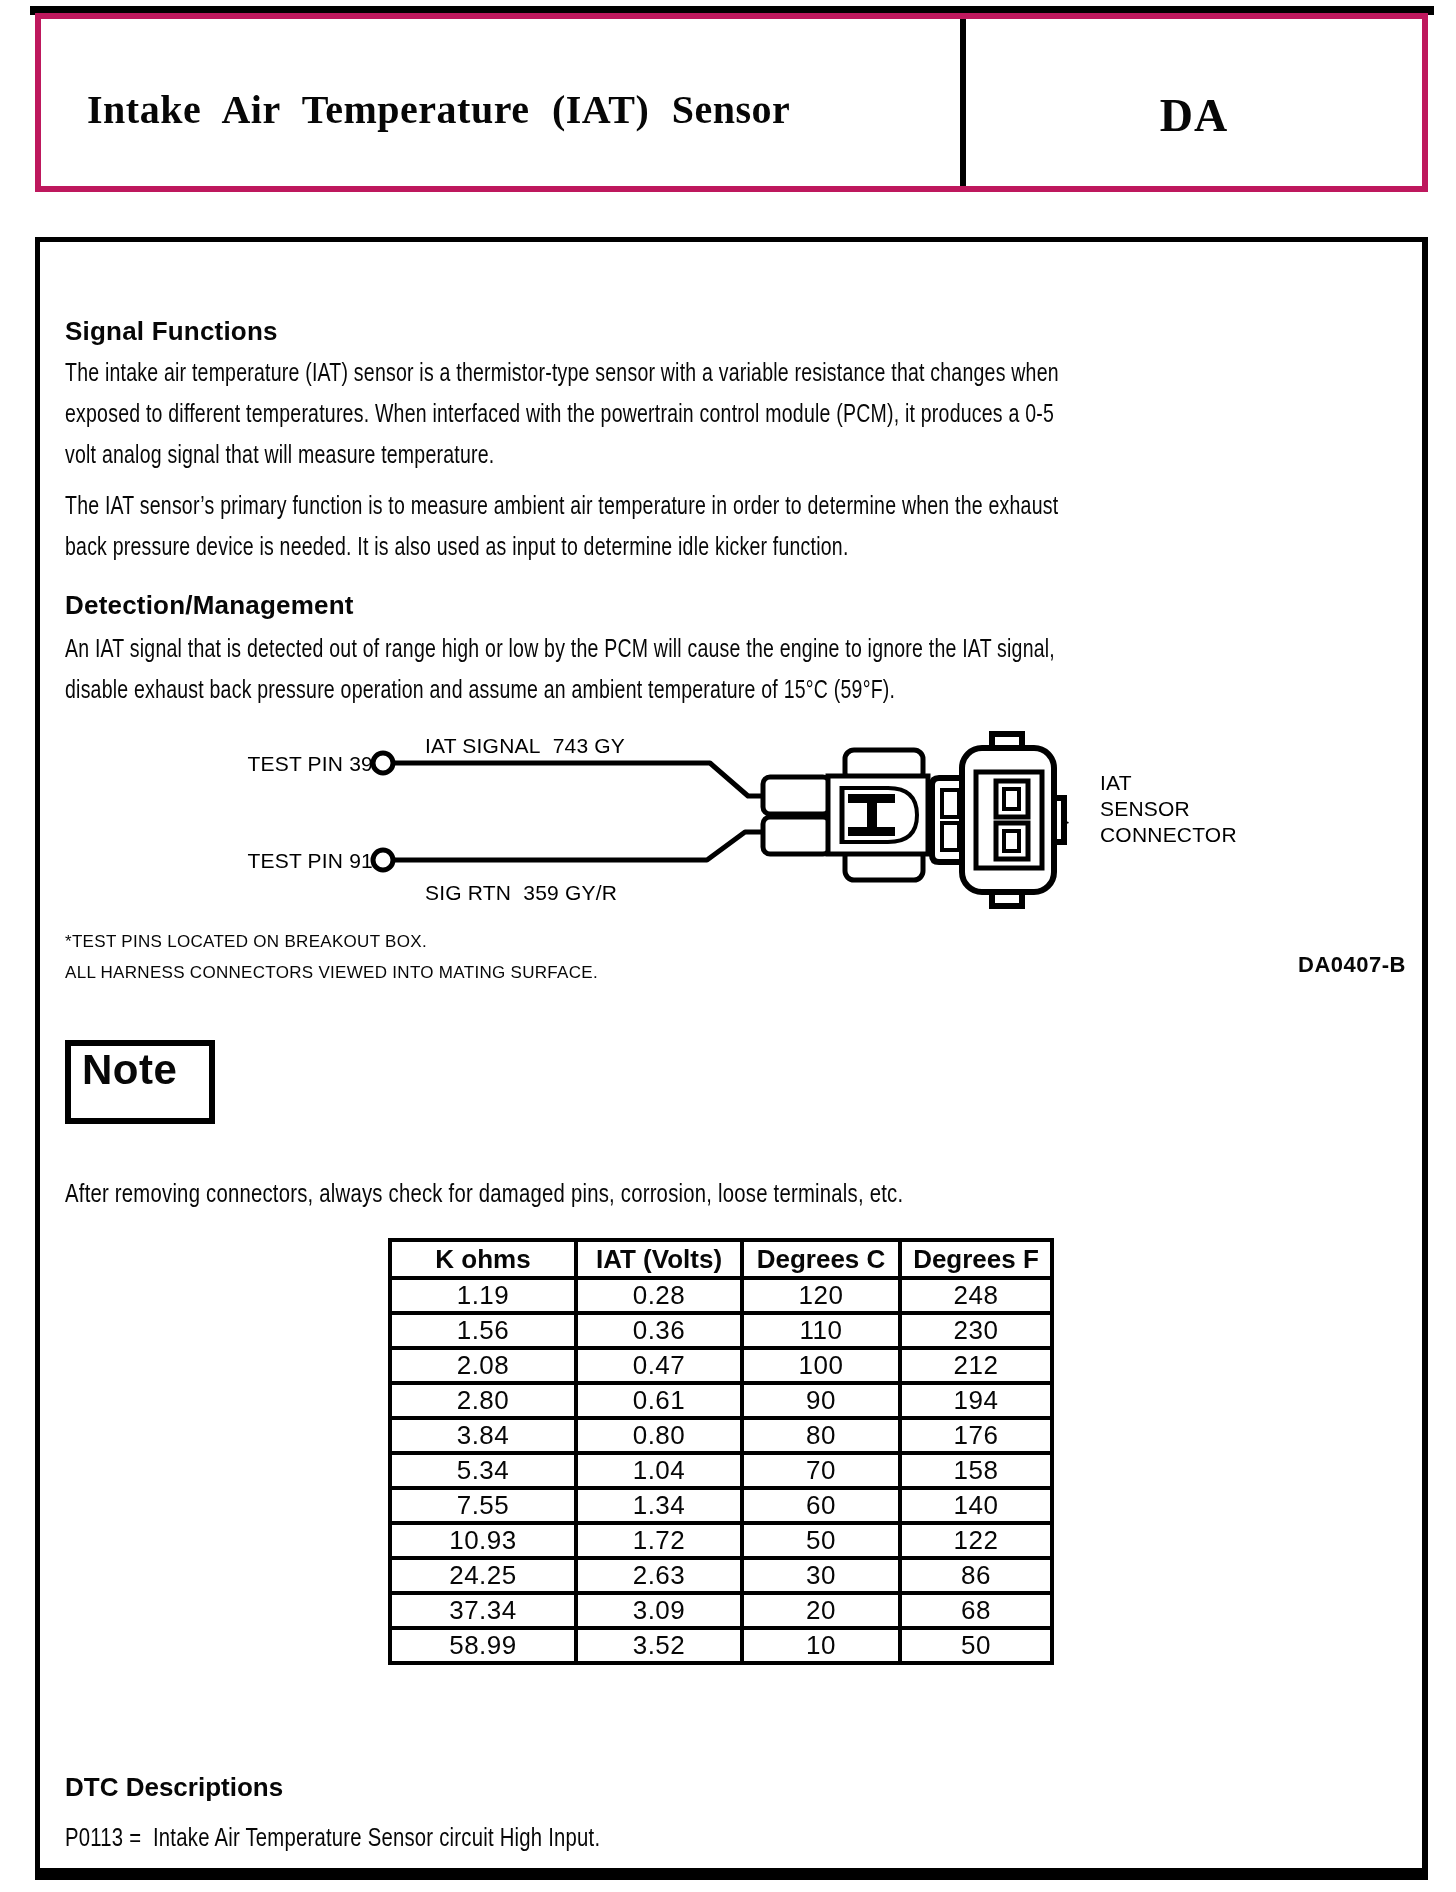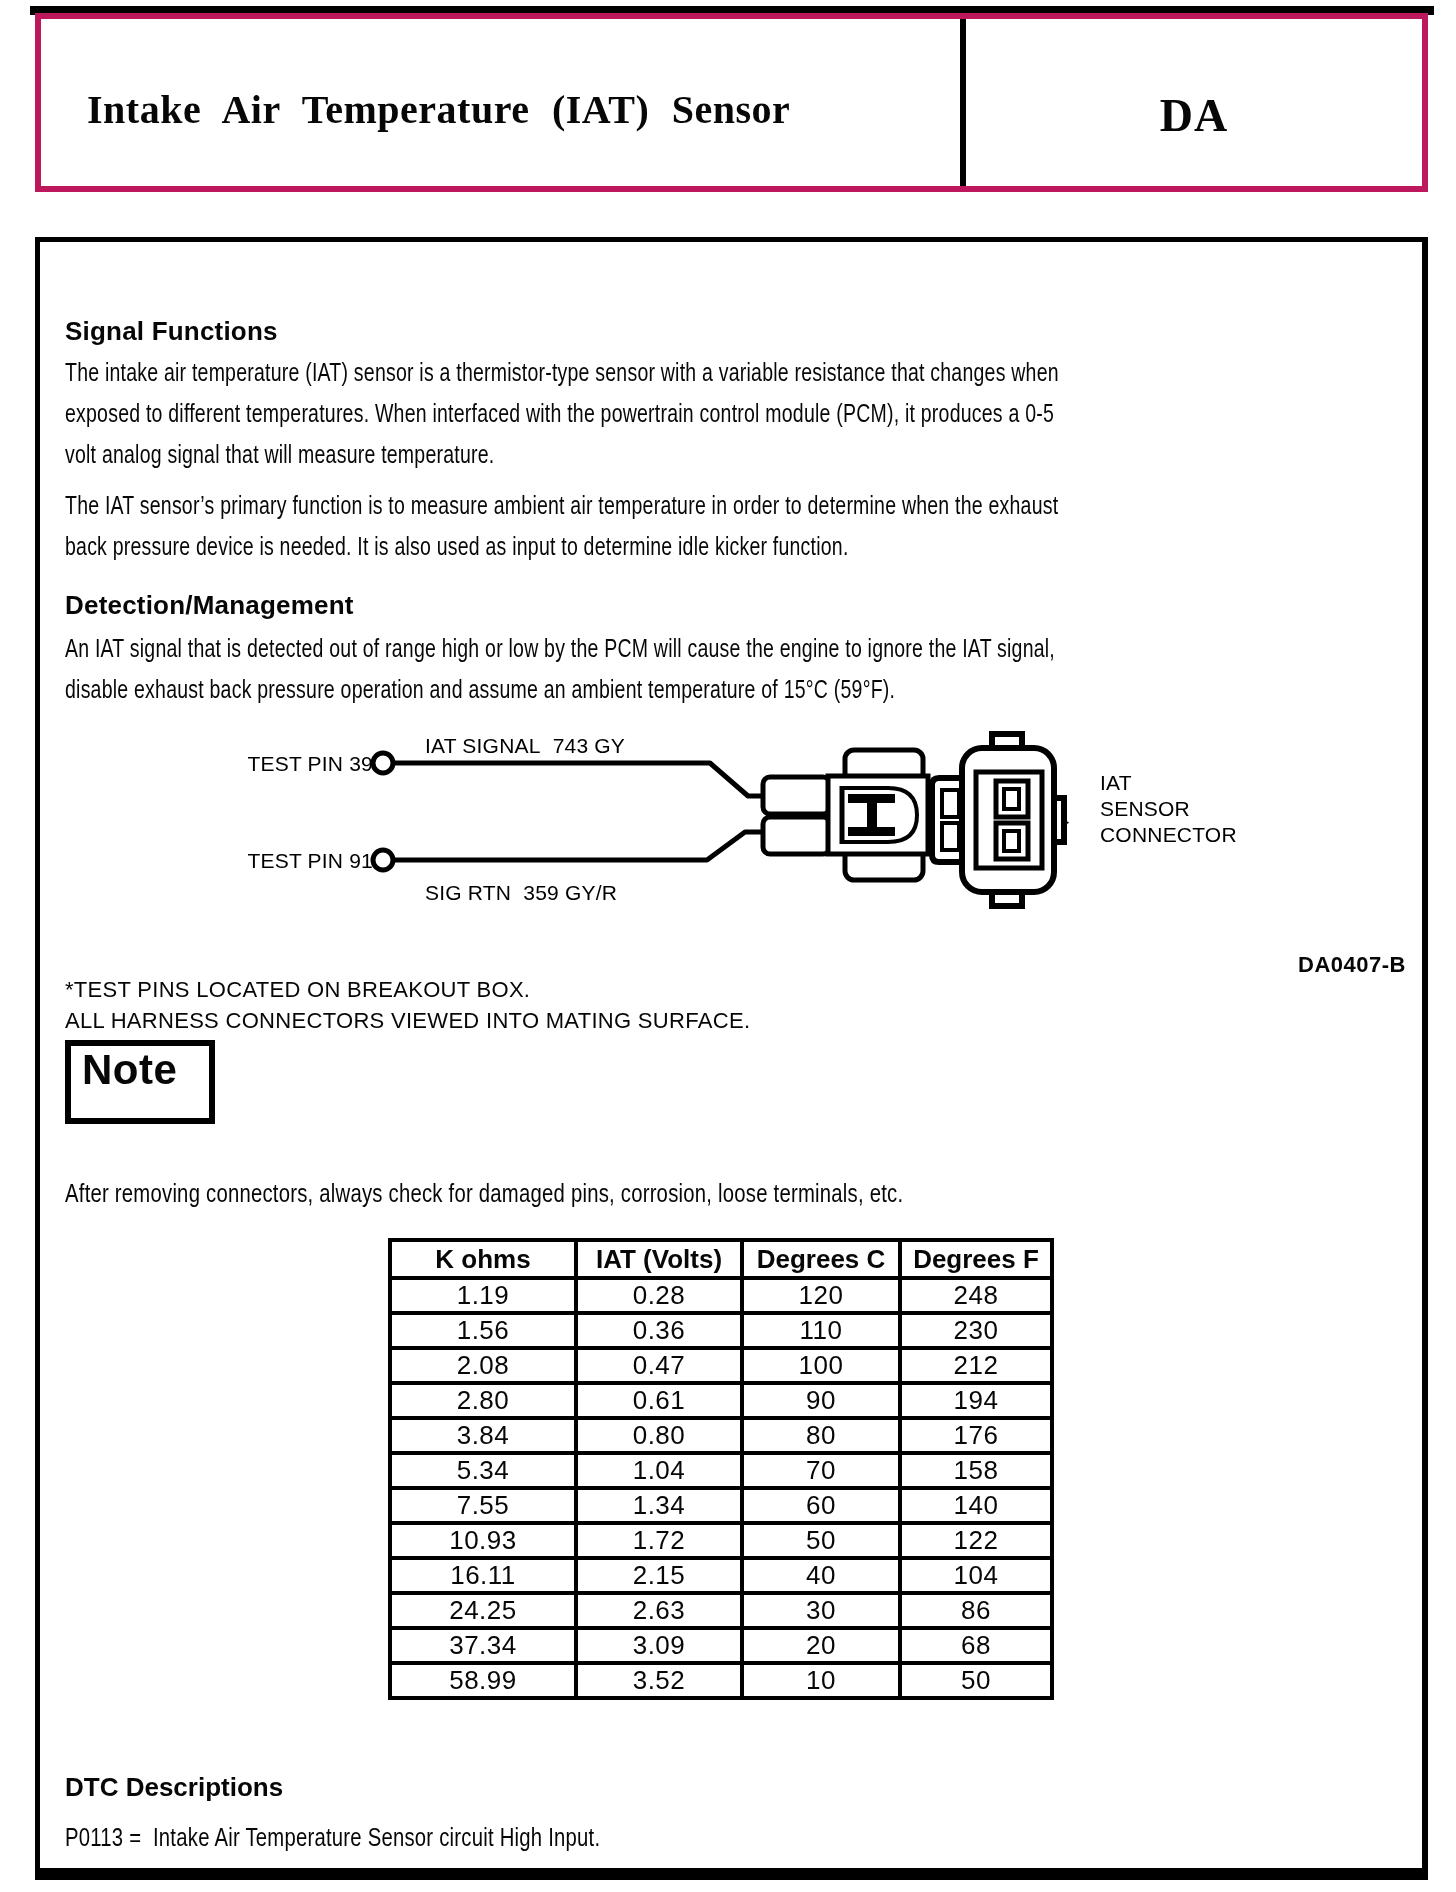--- a/index.html
+++ b/index.html
@@ -35,21 +35,21 @@
   }
   #h-signal { top:74px; }
   #p1 { top:110px; }
   #p2 { top:243px; }
   #h-detect { top:348px; }
   #p3 { top:386px; }
 
   
   .diagram { position:absolute; left:150px; top:478px; width:1140px; height:205px; }
   .diagram text { font-family:"Liberation Sans", sans-serif; fill:#000; font-size:21px; letter-spacing:0.2px; }
-  .footnotes { position:absolute; left:25px; top:684px; font-size:22px; line-height:31px; white-space:pre-line; letter-spacing:0.3px;margin-top:48px; }
+  .footnotes { position:absolute; left:25px; top:684px; font-size:17px; line-height:31px; white-space:pre-line; letter-spacing:0.3px; }
   .figure-code { position:absolute; left:1225px; top:710px; font-size:22px; font-weight:bold; letter-spacing:0.5px;margin-left:33px; }
 
   
   .note-box {
     position:absolute; left:25px; top:798px; width:150px; height:84px;
     border:6px solid #000; display:flex; align-items:flex-start; padding-left:11px;
   }
   .note-label { font-size:42px; font-weight:bold; letter-spacing:0.5px; padding-bottom:4px; }
   .after-note { position:absolute; left:25px; top:936px; font-size:26px; white-space:nowrap;
     transform:scaleX(0.78); transform-origin:0 0; letter-spacing:0.3px; }
@@ -210,26 +210,20 @@
             <td class="col-2">60</td>
             <td class="col-3">140</td>
           </tr>
           <tr>
             <td class="col-0">10.93</td>
             <td class="col-1">1.72</td>
             <td class="col-2">50</td>
             <td class="col-3">122</td>
           </tr>
           <tr>
-            <td class="col-0">16.11</td>
-            <td class="col-1">2.15</td>
-            <td class="col-2">40</td>
-            <td class="col-3">104</td>
-          </tr>
-          <tr>
             <td class="col-0">24.25</td>
             <td class="col-1">2.63</td>
             <td class="col-2">30</td>
             <td class="col-3">86</td>
           </tr>
           <tr>
             <td class="col-0">37.34</td>
             <td class="col-1">3.09</td>
             <td class="col-2">20</td>
             <td class="col-3">68</td>

